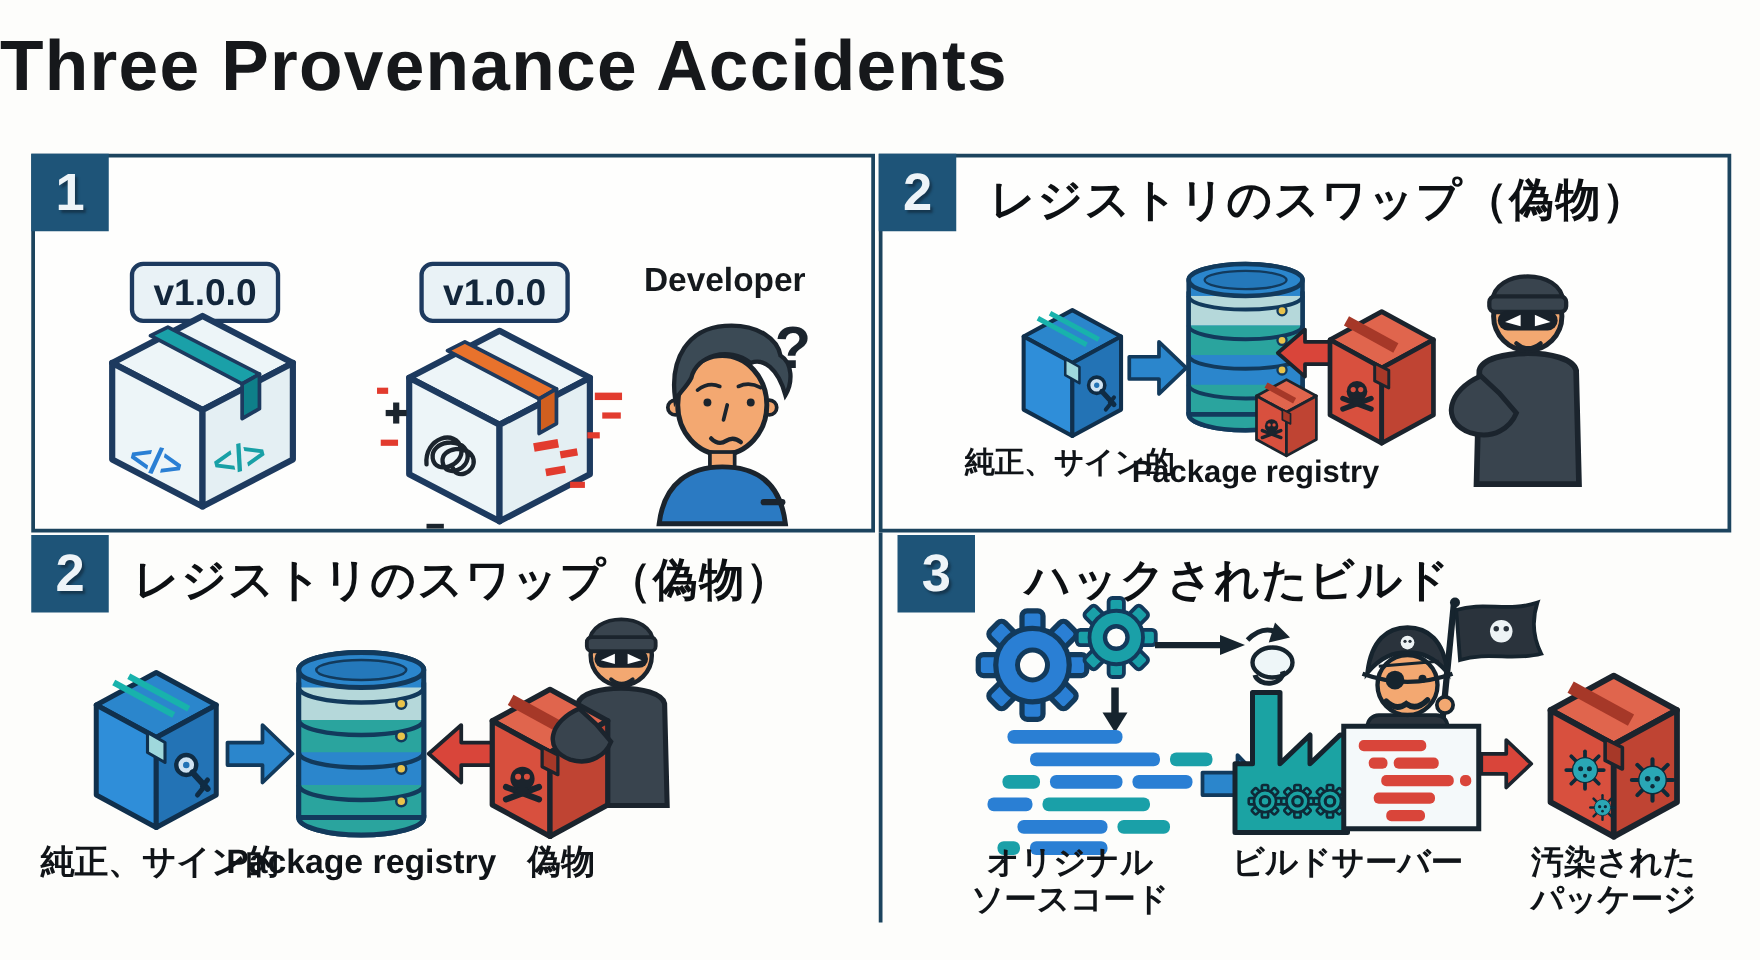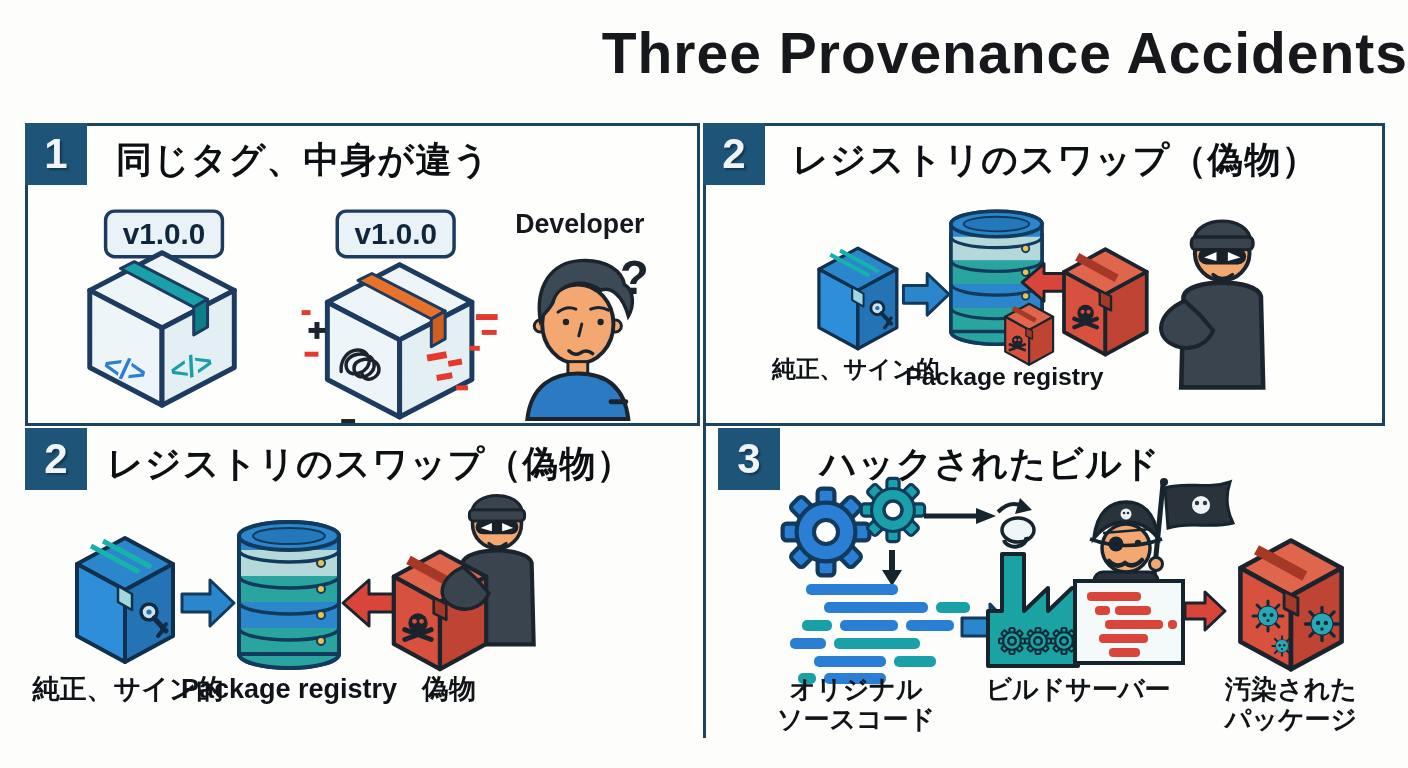--- a/index.html
+++ b/index.html
@@ -1,18 +1,18 @@
 <!DOCTYPE html>
 <html><head>
 <meta charset="utf-8">
 <style>
   html,body{margin:0;padding:0;background:#e9e9e9;}
   .canvas{position:relative;width:1408px;height:768px;background:#fdfdfb;
     font-family:"Liberation Sans",sans-serif;overflow:hidden;margin:0 auto;}
-  .title{position:absolute;top:20px;left:0;width:100%;text-align:right;
+  .title{position:absolute;top:20px;left:0;width:100%;text-align:left;
     font-size:57px;font-weight:700;color:#16181b;letter-spacing:1px;}
   .panel{position:absolute;box-sizing:border-box;}
   .bordered{border:3px solid #1c445e;background:#fefefd;}
   .badge{position:absolute;width:62px;height:62px;background:#1e5478;color:#eef4f8;
     font-size:42px;font-weight:700;display:flex;align-items:center;justify-content:center;
     text-shadow:2px 2px 2px rgba(10,20,30,.45);z-index:3;}
   .ptitle{position:absolute;font-size:36px;font-weight:800;color:#0d1013;
     white-space:nowrap;letter-spacing:1px;z-index:2;}
   .panel>svg{position:absolute;left:0;top:0;z-index:1;}
   .vline{position:absolute;background:#1c445e;}
@@ -111,21 +111,20 @@
         <path d="M-8,21 Q0,28 9,21" fill="none" stroke="#1b242d" stroke-width="3" stroke-linecap="round"></path>
       </g>
       <path id="thiefArm" d="M-33,44 C-56,54 -62,76 -40,84 C-24,89 -12,80 -8,70 L-20,56 Z" fill="#39444e" stroke="#1b242d" stroke-width="3.5"></path>
     </defs>
   </svg>
 
   <div class="title">Three Provenance Accidents</div>
 
   <div class="panel bordered" style="left:25px;top:123px;width:675px;height:303px;">
     <div class="badge" style="left:-3px;top:-3px;">1</div>
-    <div class="ptitle" style="left:88px;top:10px;">同じタグ、中身が違う</div>
     <svg width="669" height="297" viewBox="0 0 675 300">
 
       <g>
         <rect x="78" y="86" width="118" height="46" rx="9" fill="#e9f2f6" stroke="#1d3a5f" stroke-width="3.5"></rect>
         <text x="137" y="119" text-anchor="middle" font-size="30" font-weight="700" fill="#12263b">v1.0.0</text>
       </g>
       <g>
         <rect x="312" y="86" width="118" height="46" rx="9" fill="#e9f2f6" stroke="#1d3a5f" stroke-width="3.5"></rect>
         <text x="371" y="119" text-anchor="middle" font-size="30" font-weight="700" fill="#12263b">v1.0.0</text>
       </g>

